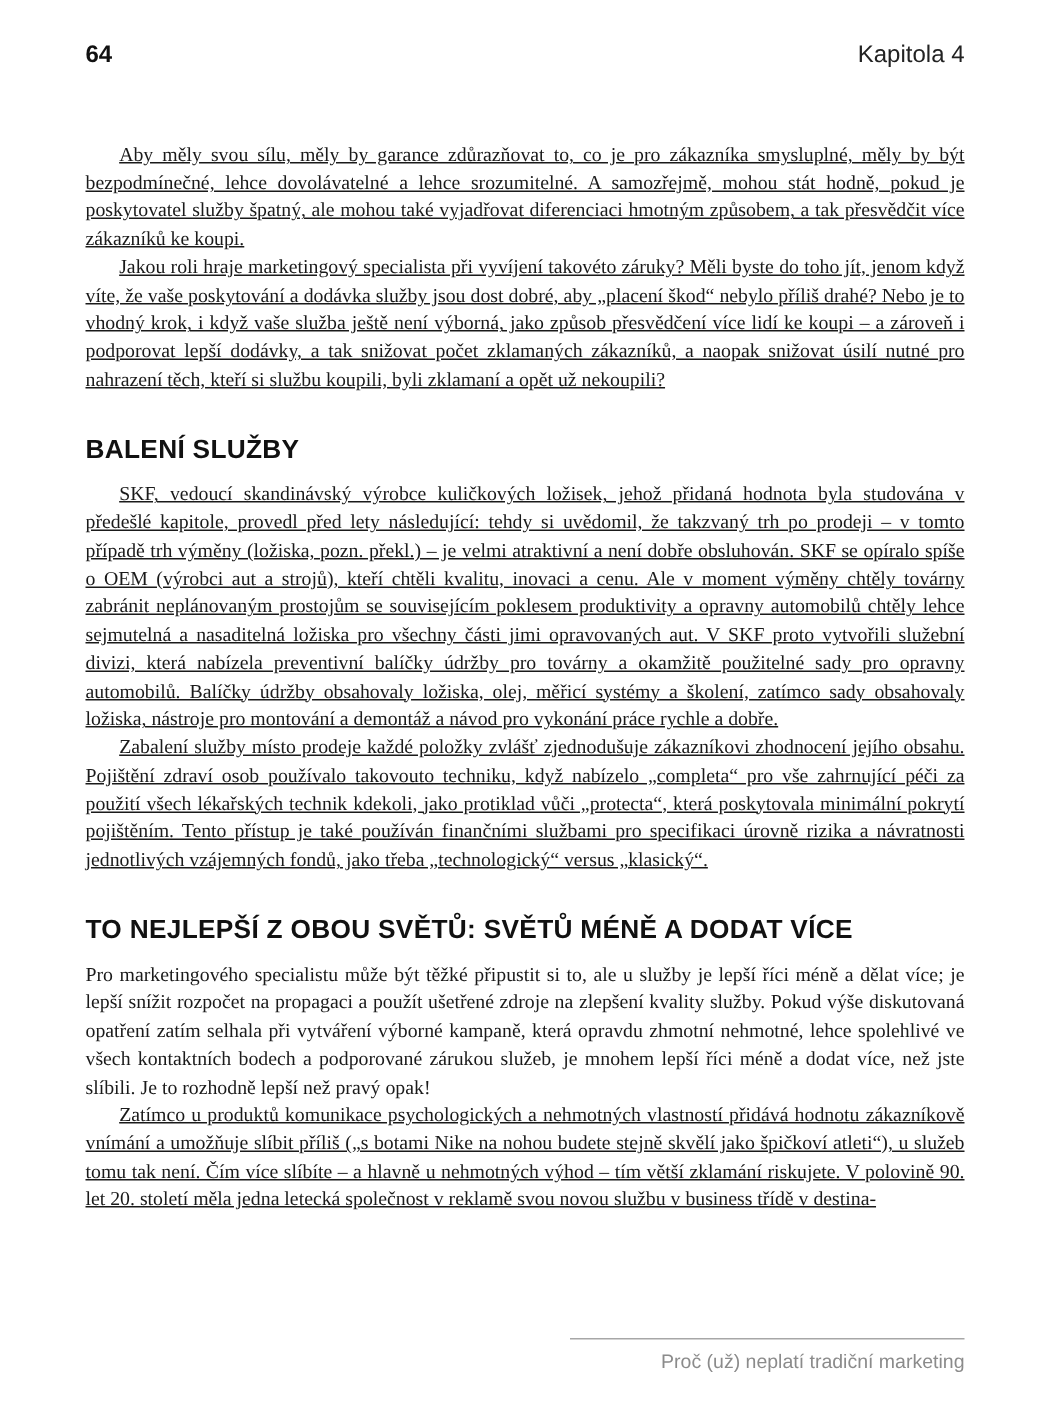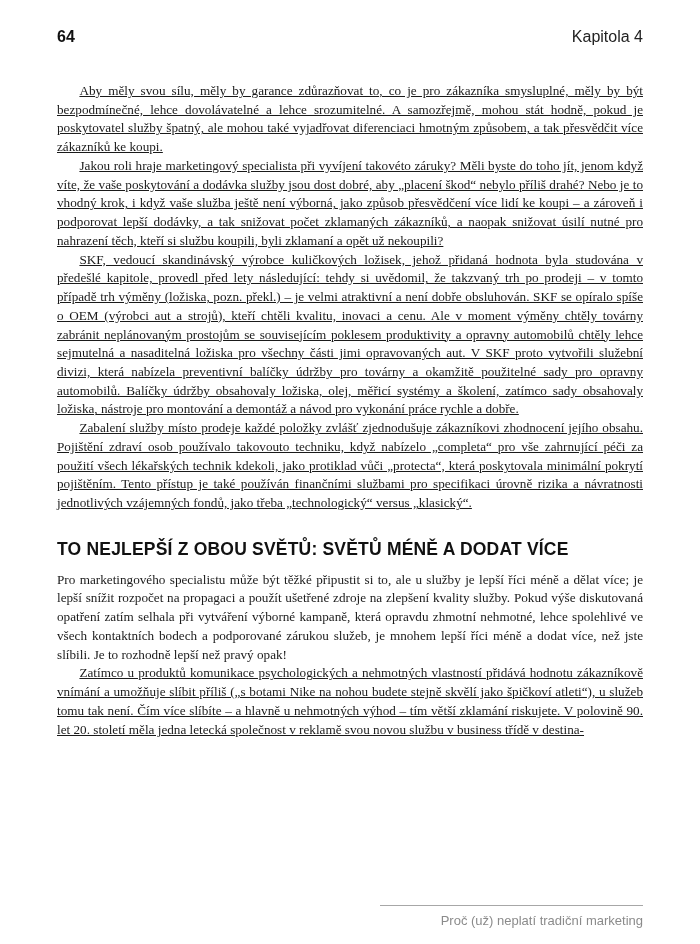--- a/index.html
+++ b/index.html
@@ -12,21 +12,21 @@
     margin: 0 auto;
     background: #ffffff;
     padding: 28px 57px 0 57px;
     overflow: hidden;
   }
 
   .page-header {
     display: flex;
     justify-content: space-between;
     align-items: baseline;
-    margin-bottom: 36px;
+    margin-bottom: 48px;
   }
   .page-number {
     font-family: "Liberation Sans", sans-serif;
     font-weight: 700;
     font-size: 16px;
     color: #111;
   }
   .chapter-title {
     font-family: "Liberation Sans", sans-serif;
     font-size: 16px;
@@ -49,21 +49,21 @@
     font-weight: 700;
     letter-spacing: 0.2px;
     color: #111;
     margin: 24px 0 9px 0;
     text-align: left;
   }
 
   .page-footer {
     position: absolute;
     right: 57px;
-    bottom: 16px;
+    bottom: 29px;
     width: 263px;
     border-top: 1px solid #a7a7a7;
     padding-top: 7px;
     text-align: right;
     font-family: "Liberation Sans", sans-serif;
     font-size: 13px;
     color: #8b8b8b;
   }
 </style>
 </head>
@@ -73,20 +73,21 @@
 
   <header class="page-header">
     <span class="page-number">64</span>
     <span class="chapter-title">Kapitola 4</span>
   </header>
 
   <main class="page-body">
     <p class="para indent">Aby měly svou sílu, měly by garance zdůrazňovat to, co je pro zákazníka smysluplné, měly by být bezpodmínečné, lehce dovolávatelné a lehce srozumitelné. A samozřejmě, mohou stát hodně, pokud je poskytovatel služby špatný, ale mohou také vyjadřovat diferenciaci hmotným způsobem, a tak přesvědčit více zákazníků ke koupi.</p>
     <p class="para indent">Jakou roli hraje marketingový specialista při vyvíjení takovéto záruky? Měli byste do toho jít, jenom když víte, že vaše poskytování a dodávka služby jsou dost dobré, aby „placení škod“ nebylo příliš drahé? Nebo je to vhodný krok, i když vaše služba ještě není výborná, jako způsob přesvědčení více lidí ke koupi – a zároveň i podporovat lepší dodávky, a tak snižovat počet zklamaných zákazníků, a naopak snižovat úsilí nutné pro nahrazení těch, kteří si službu koupili, byli zklamaní a opět už nekoupili?</p>
 
+    <h2 class="section-heading">BALENÍ SLUŽBY</h2>
 
     <p class="para indent">SKF, vedoucí skandinávský výrobce kuličkových ložisek, jehož přidaná hodnota byla studována v předešlé kapitole, provedl před lety následující: tehdy si uvědomil, že takzvaný trh po prodeji – v tomto případě trh výměny (ložiska, pozn. překl.) – je velmi atraktivní a není dobře obsluhován. SKF se opíralo spíše o OEM (výrobci aut a strojů), kteří chtěli kvalitu, inovaci a cenu. Ale v moment výměny chtěly továrny zabránit neplánovaným prostojům se souvisejícím poklesem produktivity a opravny automobilů chtěly lehce sejmutelná a nasaditelná ložiska pro všechny části jimi opravovaných aut. V SKF proto vytvořili služební divizi, která nabízela preventivní balíčky údržby pro továrny a okamžitě použitelné sady pro opravny automobilů. Balíčky údržby obsahovaly ložiska, olej, měřicí systémy a školení, zatímco sady obsahovaly ložiska, nástroje pro montování a demontáž a návod pro vykonání práce rychle a dobře.</p>
     <p class="para indent">Zabalení služby místo prodeje každé položky zvlášť zjednodušuje zákazníkovi zhodnocení jejího obsahu. Pojištění zdraví osob používalo takovouto techniku, když nabízelo „completa“ pro vše zahrnující péči za použití všech lékařských technik kdekoli, jako protiklad vůči „protecta“, která poskytovala minimální pokrytí pojištěním. Tento přístup je také používán finančními službami pro specifikaci úrovně rizika a návratnosti jednotlivých vzájemných fondů, jako třeba „technologický“ versus „klasický“.</p>
 
     <h2 class="section-heading">TO NEJLEPŠÍ Z OBOU SVĚTŮ: SVĚTŮ MÉNĚ A DODAT VÍCE</h2>
 
     <p class="para">Pro marketingového specialistu může být těžké připustit si to, ale u služby je lepší říci méně a dělat více; je lepší snížit rozpočet na propagaci a použít ušetřené zdroje na zlepšení kvality služby. Pokud výše diskutovaná opatření zatím selhala při vytváření výborné kampaně, která opravdu zhmotní nehmotné, lehce spolehlivé ve všech kontaktních bodech a podporované zárukou služeb, je mnohem lepší říci méně a dodat více, než jste slíbili. Je to rozhodně lepší než pravý opak!</p>
     <p class="para indent">Zatímco u produktů komunikace psychologických a nehmotných vlastností přidává hodnotu zákazníkově vnímání a umožňuje slíbit příliš („s botami Nike na nohou budete stejně skvělí jako špičkoví atleti“), u služeb tomu tak není. Čím více slíbíte – a hlavně u nehmotných výhod – tím větší zklamání riskujete. V polovině 90. let 20. století měla jedna letecká společnost v reklamě svou novou službu v business třídě v destina-</p>
   </main>
 

